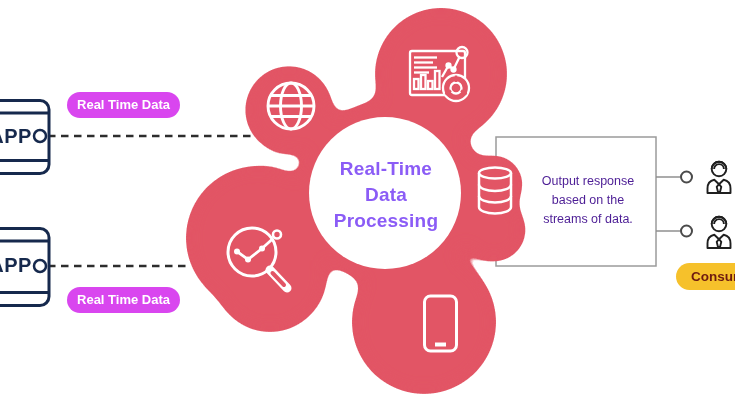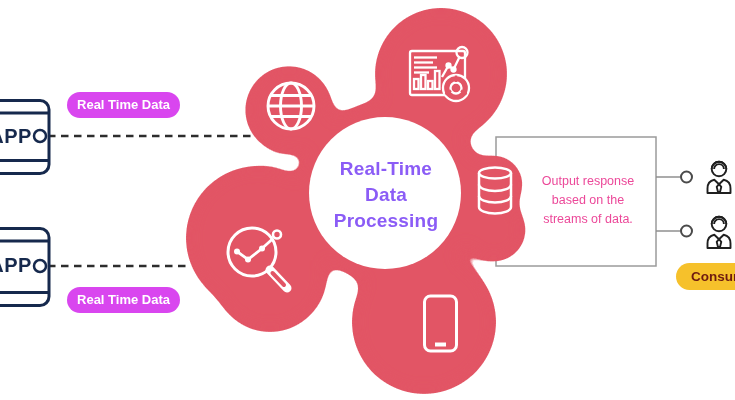--- a/index.html
+++ b/index.html
@@ -9,21 +9,21 @@
   }
   #stage{position:absolute;left:0;top:0;width:735px;height:400px;}
   .overlay{position:absolute;z-index:5;}
   .center-title{
     left:329px;top:156px;width:114px;
     font-size:19px;line-height:26px;font-weight:bold;
     color:#8b5cf6;text-align:center;letter-spacing:0.2px;
   }
   .output-note{
     left:528px;top:172px;width:120px;
-    font-size:12.5px;line-height:19px;color:#ec4899;text-align:center;
+    font-size:12.5px;line-height:19px;color:#4c1d95;text-align:center;
   }
   .badge-teal{
     width:113px;height:26px;border-radius:13px;background:#d946ef;
     color:#ffffff;font-size:13px;font-weight:bold;text-align:center;line-height:26px;
   }
   .badge-teal.top{left:67px;top:92px;}
   .badge-teal.bottom{left:67px;top:287px;}
   .badge-yellow{
     left:676px;top:263px;width:116px;height:27px;border-radius:14px;
     background:#f6c12b;color:#6e1a10;font-size:13.5px;font-weight:bold;

